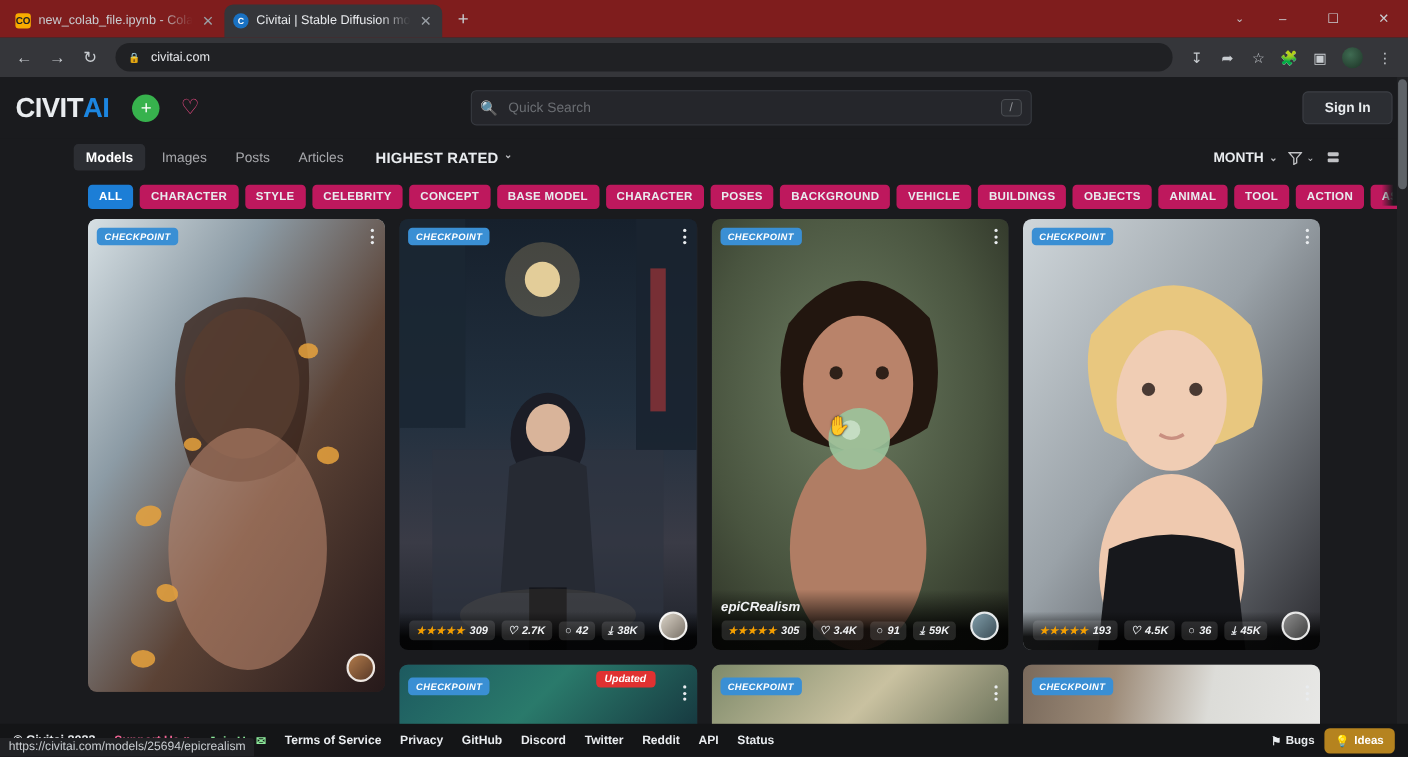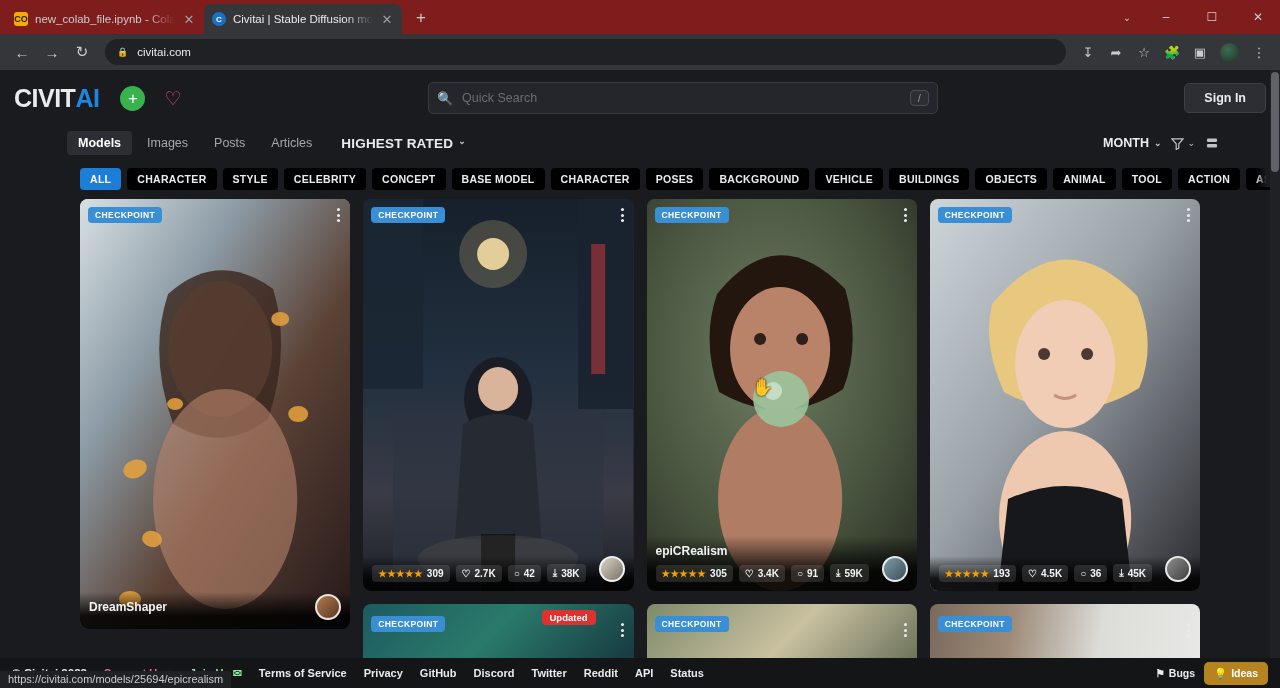--- a/index.html
+++ b/index.html
@@ -102,33 +102,33 @@
   .chev { font-size: 9px; color: #c1c2c5; }
   .subnav-right { margin-left: auto; display: flex; align-items: center; gap: 10px; padding-right: 28px; }
   .period-sel { display: flex; align-items: center; gap: 5px; font-size: 12.5px; font-weight: 700; color: #e9ecef; }
   .icon-btn { color: #c1c2c5; font-size: 14px; display: flex; align-items: center; gap: 3px; }
 
   .chiprow {
     display: flex; align-items: center; gap: 6px; padding: 5px 80px 0 80px;
     height: 32px; position: relative; overflow: hidden;
   }
   .chip {
-    background: #000000; color: #e9ecef; font-size: 10.5px; font-weight: 700;
+    background: #be185d; color: #e9ecef; font-size: 10.5px; font-weight: 700;
     padding: 5px 10px; border-radius: 4px; white-space: nowrap; letter-spacing: 0.3px;
   }
   .chip.active { background: #1c7ed6; color: #fff; }
   .chip-scroll {
     position: absolute; right: 0; top: 5px; height: 22px; width: 24px;
     background: linear-gradient(to right, rgba(26,27,30,0), #1a1b1e 45%);
     display: flex; align-items: center; justify-content: flex-end;
     color: #e9ecef; font-size: 12px; padding-right: 4px;
   }
 
   
-  .grid-area { padding: 7px 80px 0 80px; position: relative; }
+  .grid-area { padding: 7px 80px 0 80px; position: relative; font-style: italic; }
   .grid { display: grid; grid-template-columns: repeat(4, 1fr); gap: 13px; }
   .col { display: flex; flex-direction: column; gap: 13px; }
   .card {
     position: relative; border-radius: 8px; overflow: hidden; background: #25262b;
   }
   .card-img { width: 100%; display: block; position: relative; }
   .badge-cp {
     position: absolute; top: 8px; left: 8px; background: #3a8fd4; color: #fff;
     font-size: 8.5px; font-weight: 700; padding: 3px 7px; border-radius: 4px;
     letter-spacing: 0.4px; z-index: 3;
@@ -325,23 +325,20 @@
               </g>
             </svg>
             <div class="badge-cp">CHECKPOINT</div>
             <div class="dots">
                 <i></i>
                 <i></i>
                 <i></i>
               </div>
             <div class="avatar-badge" style="background:linear-gradient(135deg,#b07a4a,#5a3a28);"></div>
           </div>
-          <div class="card-foot">
-            <div class="card-title">DreamShaper</div>
-          </div>
         </div>
       </div>
 
       <div class="col">
         <div class="card">
           <div class="card-img" style="height:392px;">
             <svg width="100%" height="392" viewBox="0 0 270 392" preserveAspectRatio="none" style="position:absolute;inset:0;">
               <defs>
                 <linearGradient id="g2" x1="0" y1="0" x2="0" y2="1">
                   <stop offset="0%" stop-color="#16202c"></stop>

